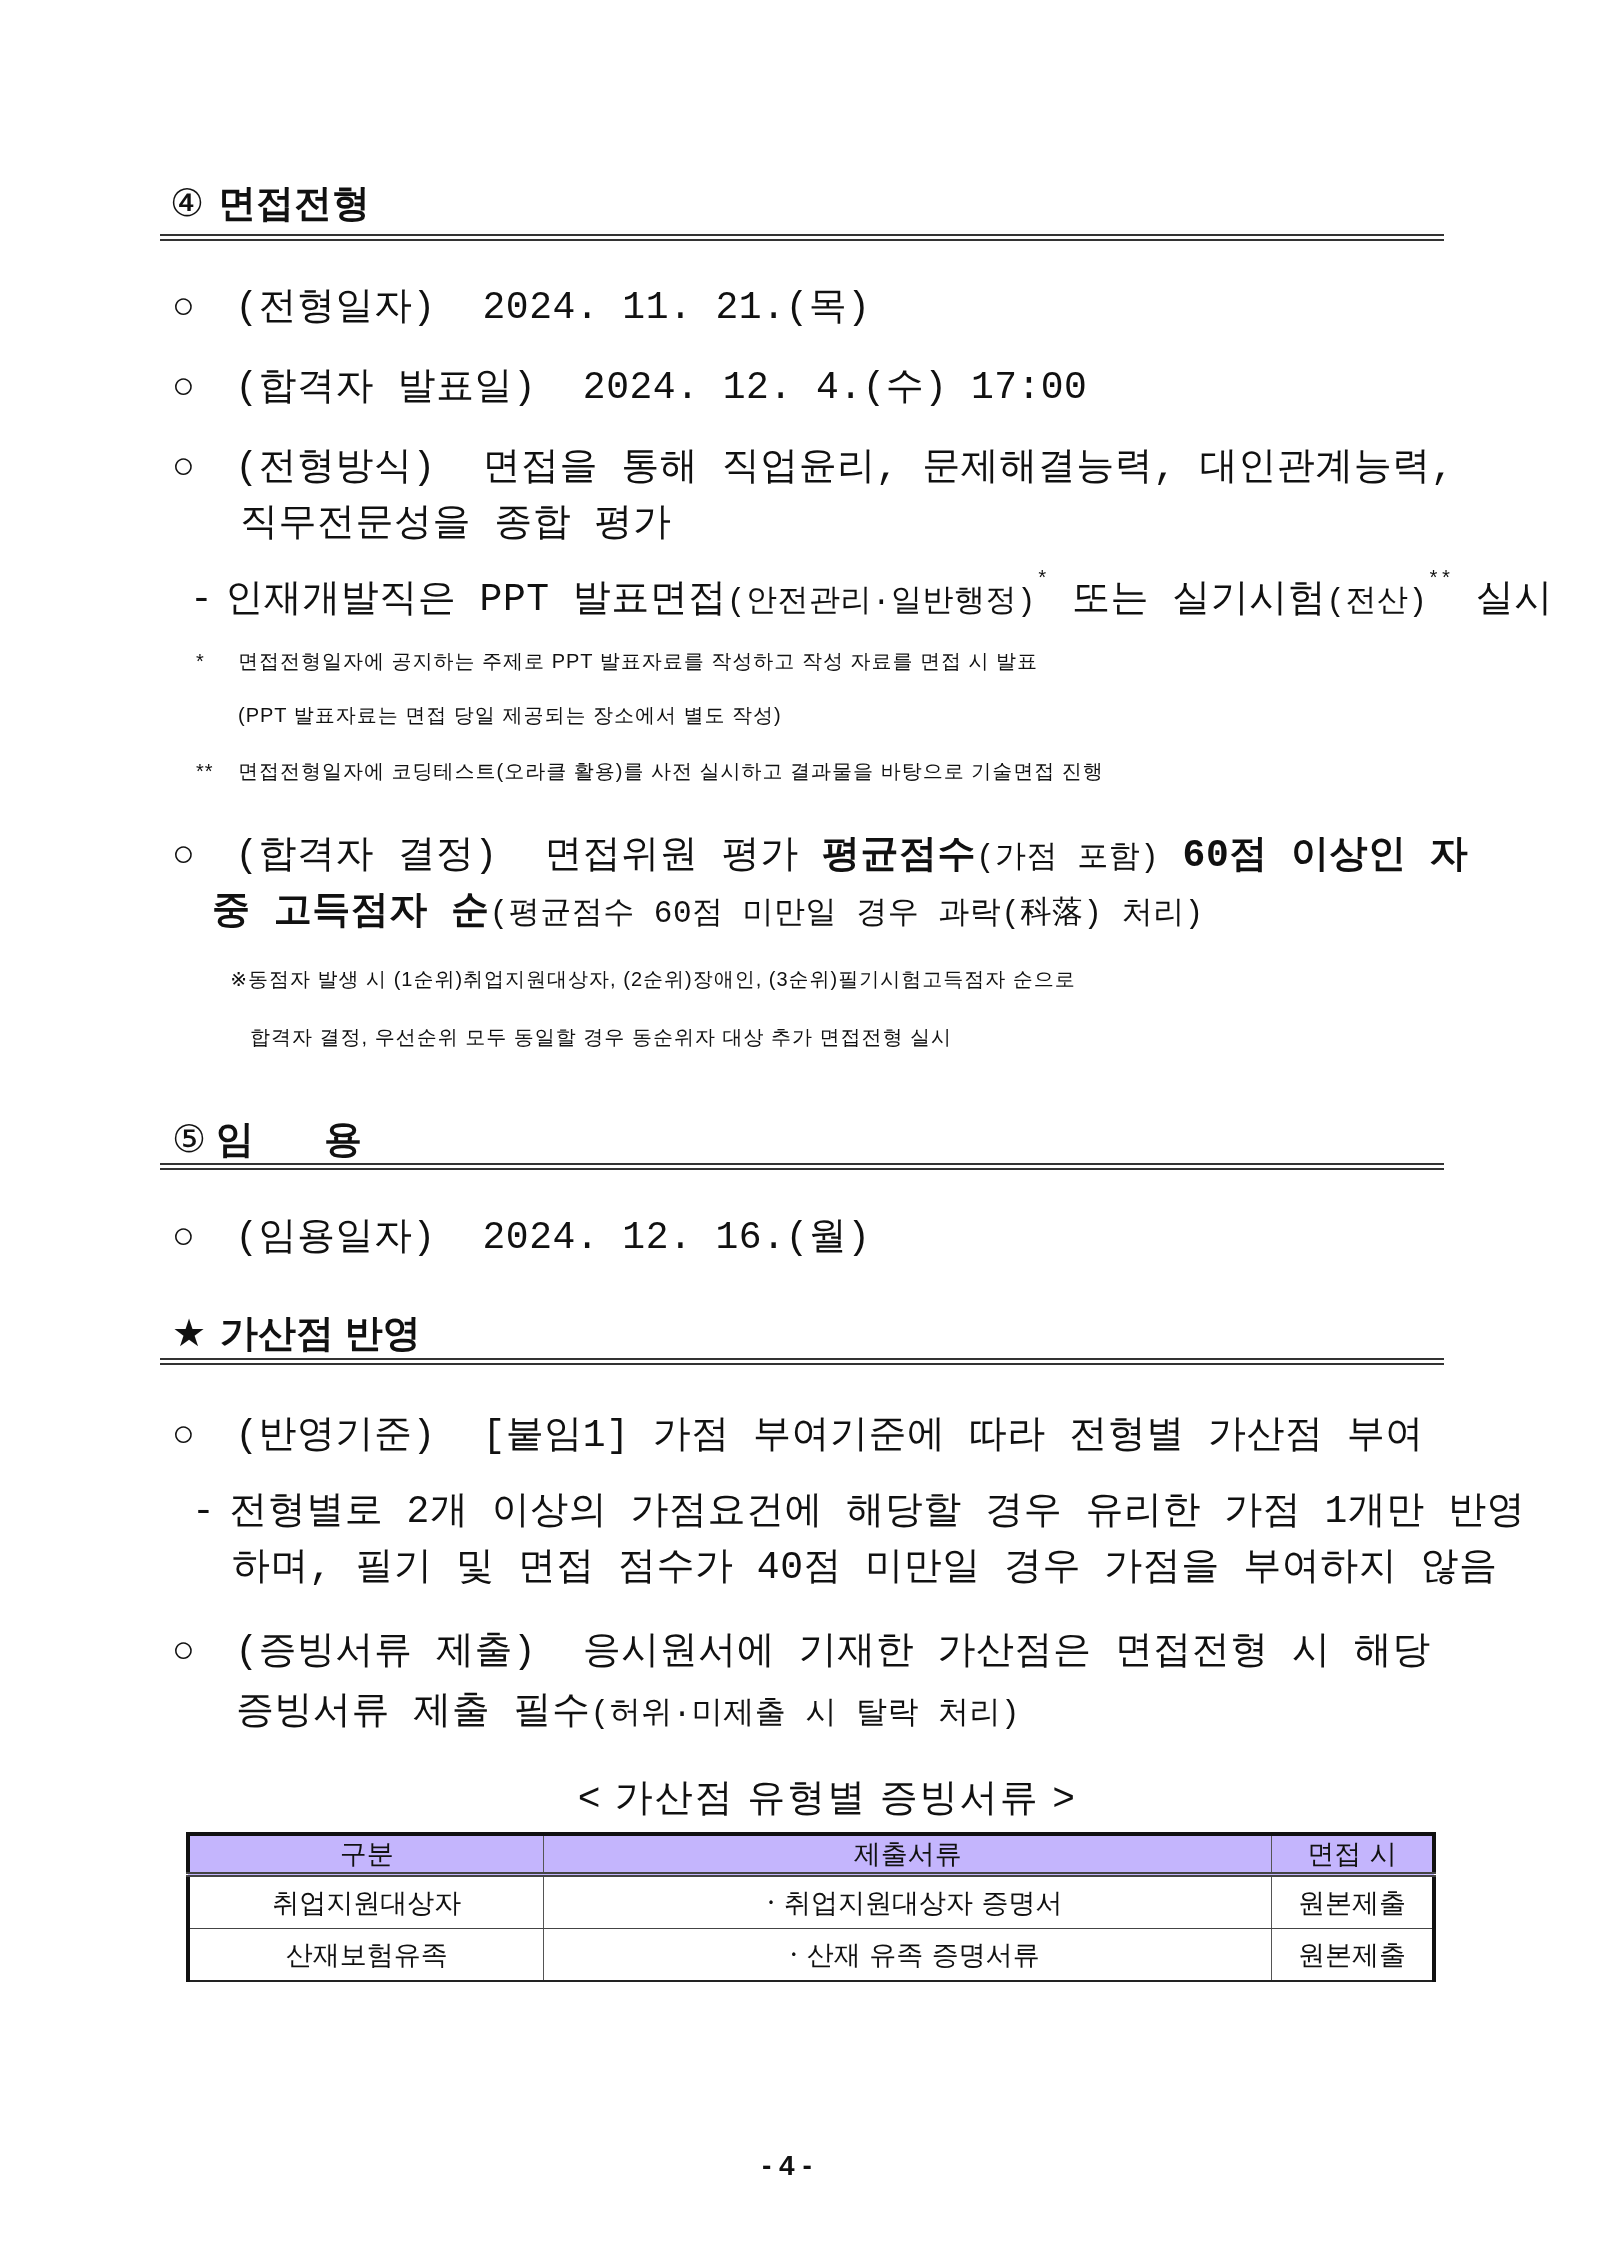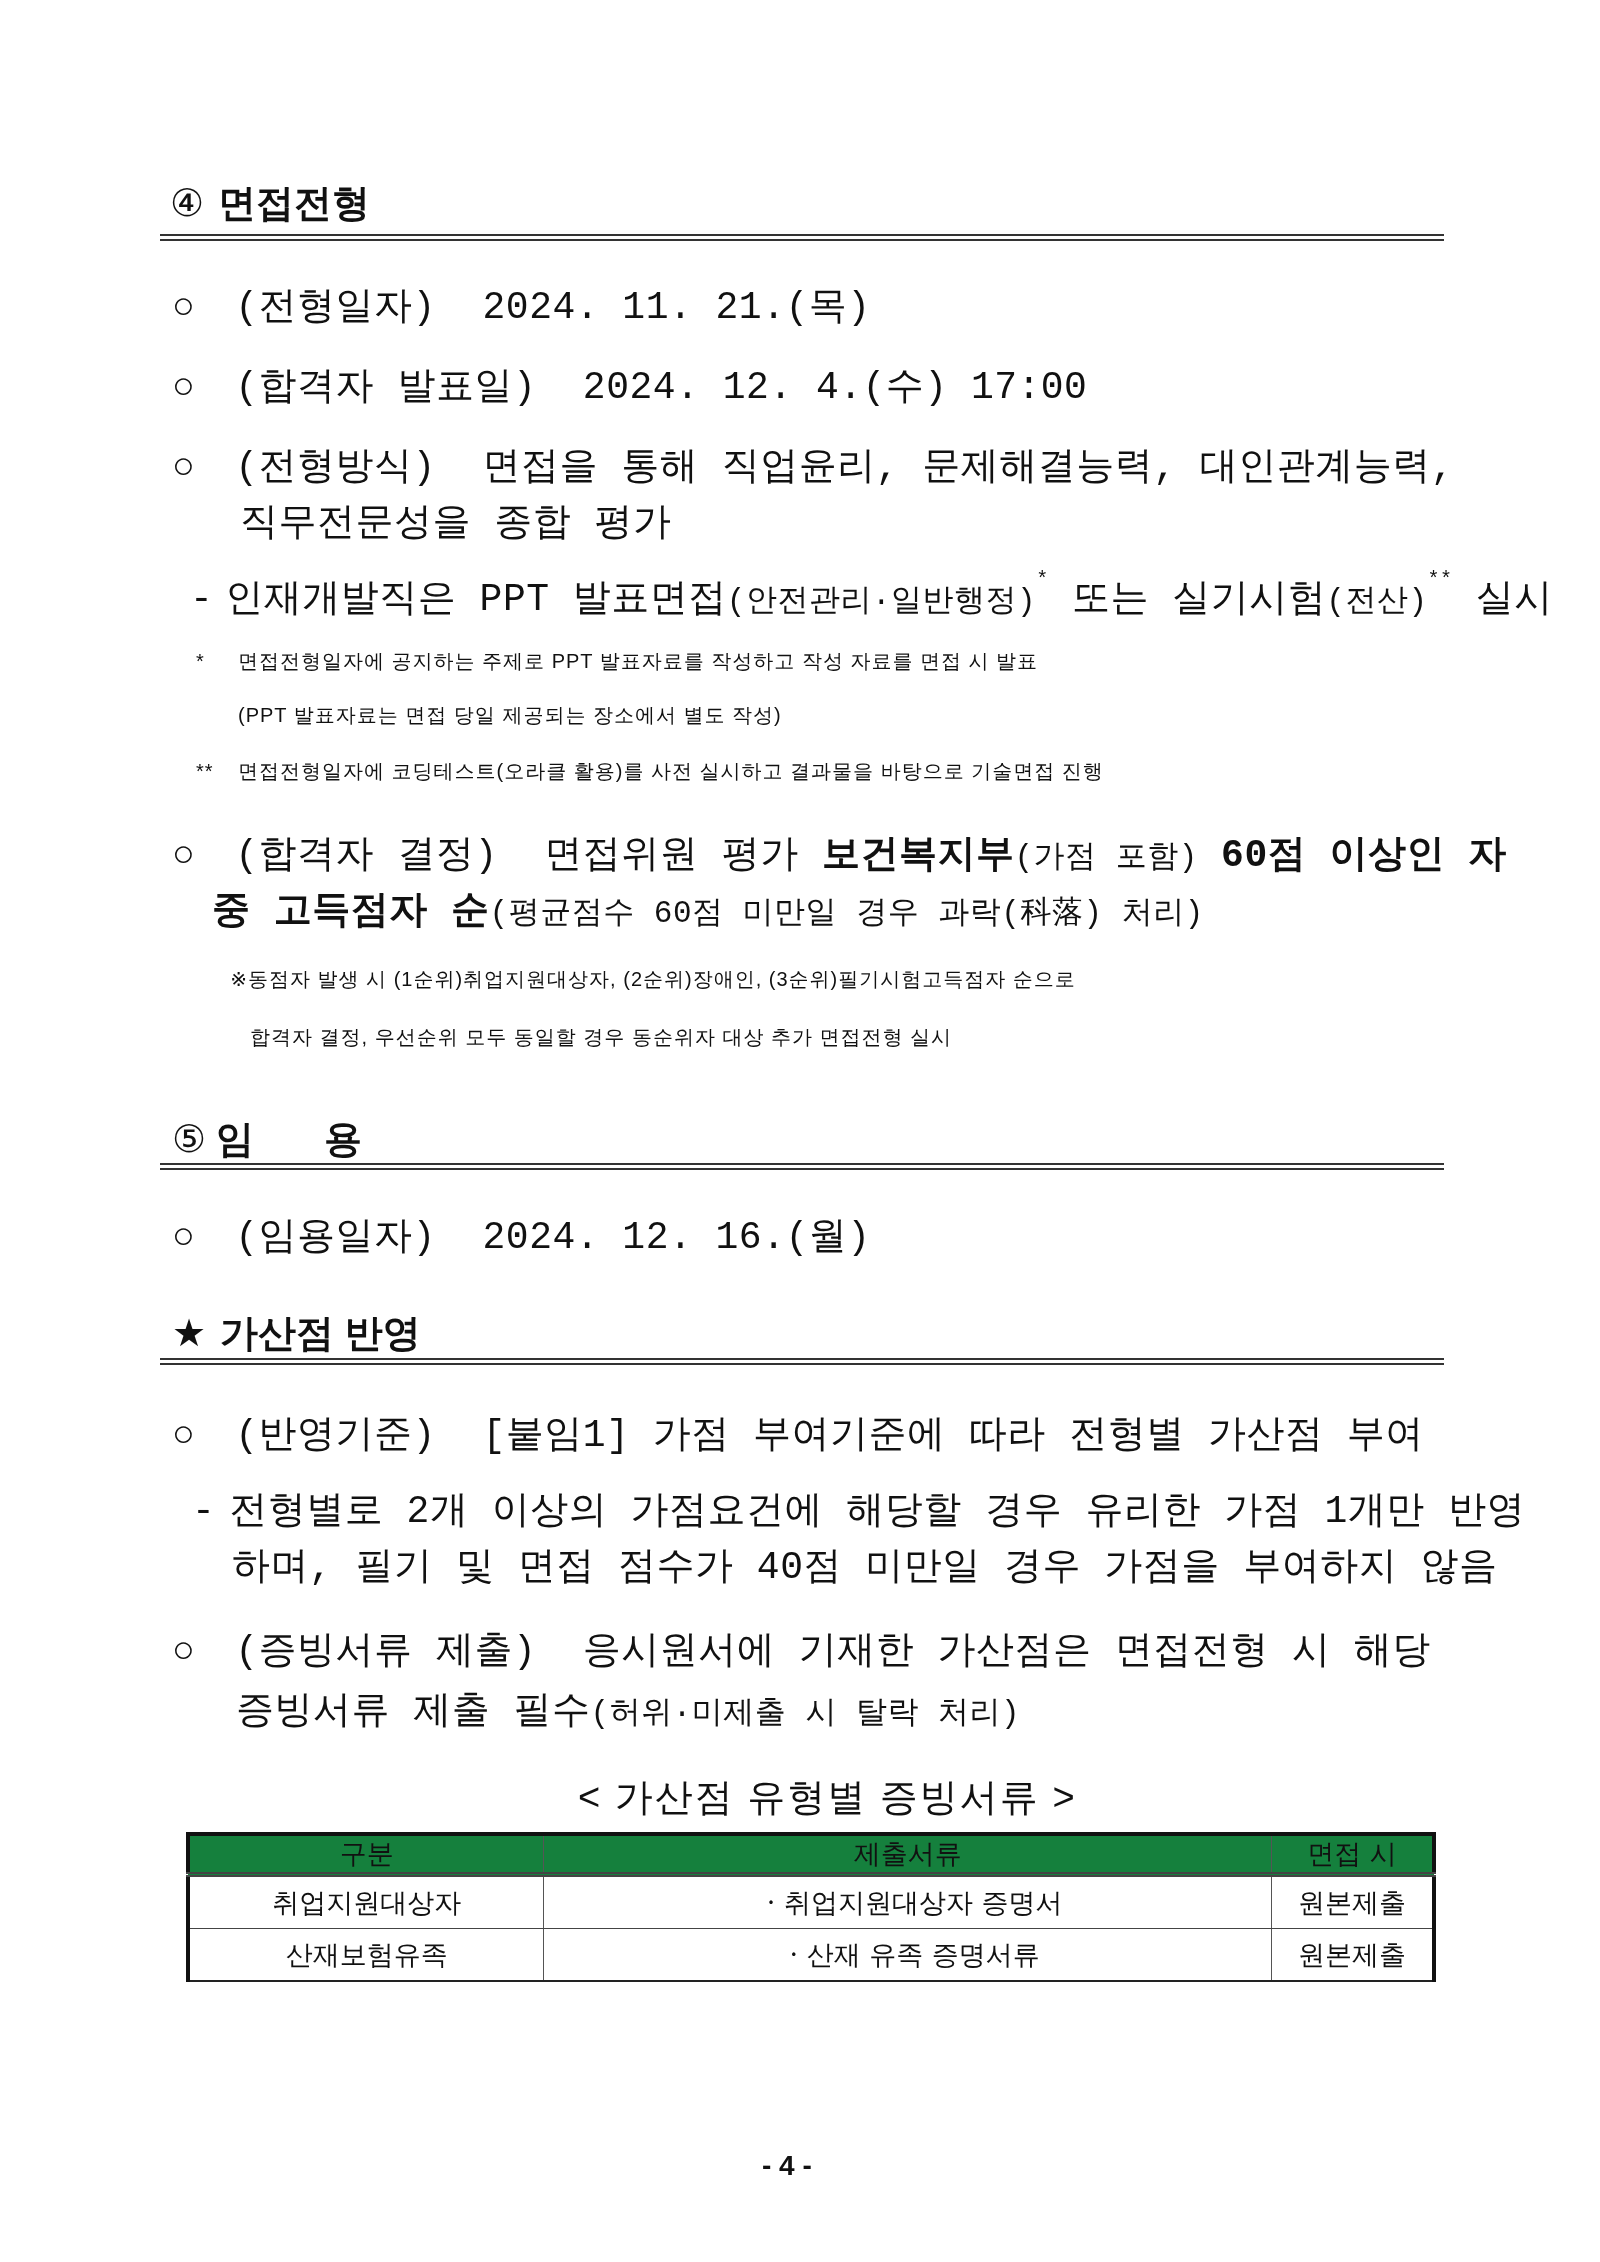--- a/index.html
+++ b/index.html
@@ -12,21 +12,21 @@
   .main { font-size:38px; letter-spacing:0.5px;font-family:Liberation Mono, monospace; }
   .circ { display:inline-block; width:40px; }
   .small { font-size:31px; }
   .note { font-family:"Liberation Sans","DejaVu Sans",sans-serif; font-size:20px; letter-spacing:1px; }
   .sup { font-size:20px; vertical-align:top; position:relative; top:-4px; }
   b { font-weight:bold; }
   .caption { font-family:"Liberation Sans","DejaVu Sans",sans-serif; font-size:38px; letter-spacing:2px; }
   table.t { position:absolute; left:186px; top:1832px; width:1250px; border-collapse:collapse;
             font-family:"DejaVu Serif","Liberation Serif",serif; font-size:27px;
             border-top:4px solid #111; border-left:4px solid #111; border-right:4px solid #111; border-bottom:2px solid #222; }
-  table.t th { background:#15803d; font-weight:normal; height:33px; padding:0; text-align:center;
+  table.t th { background:#c4b5fd; font-weight:normal; height:33px; padding:0; text-align:center;
                border-right:1px solid #555; border-bottom:5px double #444; }
   table.t td { height:51px; padding:0; border-right:1px solid #555; border-bottom:1px solid #444; }
   table.t td.c { text-align:center; }
   table.t td.l { text-align:center; padding-left:14px; }
   .pageno { font-family:"Liberation Sans","DejaVu Sans",sans-serif; font-weight:bold; font-size:28px; }
 </style>
 </head>
 <body>
 
 <div class="abs h" style="left:170px; top:178px;">
@@ -62,21 +62,21 @@
 </div>
 <div class="abs note" style="left:238px; top:702px;">(PPT  발표자료는  면접  당일  제공되는  장소에서  별도  작성)</div>
 
 <div class="abs note" style="left:196px; top:758px;">
   <span style="display:inline-block; width:42px;">**</span><span>면접전형일자에  코딩테스트(오라클  활용)를  사전  실시하고  결과물을  바탕으로  기술면접  진행</span>
 </div>
 
 <div class="abs main" style="left:172px; top:828px;">
   <span class="circ">○</span>
   <span>(합격자  결정)</span>&nbsp;
-  <span>면접위원  평가</span>&nbsp;<b>보건복지부</b><span class="small">(가점  포함)</span>&nbsp;<b>60점  이상인  자</b>
+  <span>면접위원  평가</span>&nbsp;<b>평균점수</b><span class="small">(가점  포함)</span>&nbsp;<b>60점  이상인  자</b>
 </div>
 <div class="abs main" style="left:212px; top:884px;">
   <b>중  고득점자  순</b><span class="small">(평균점수  60점  미만일  경우  과락(科落)  처리)</span>
 </div>
 
 <div class="abs note" style="left:206px; top:966px;text-align:right;">
   <span style="display:inline-block; width:42px;">※</span><span>동점자  발생  시  (1순위)취업지원대상자,  (2순위)장애인,  (3순위)필기시험고득점자  순으로</span>
 </div>
 <div class="abs note" style="left:250px; top:1024px;">합격자  결정,  우선순위  모두  동일할  경우  동순위자  대상  추가  면접전형  실시</div>
 

